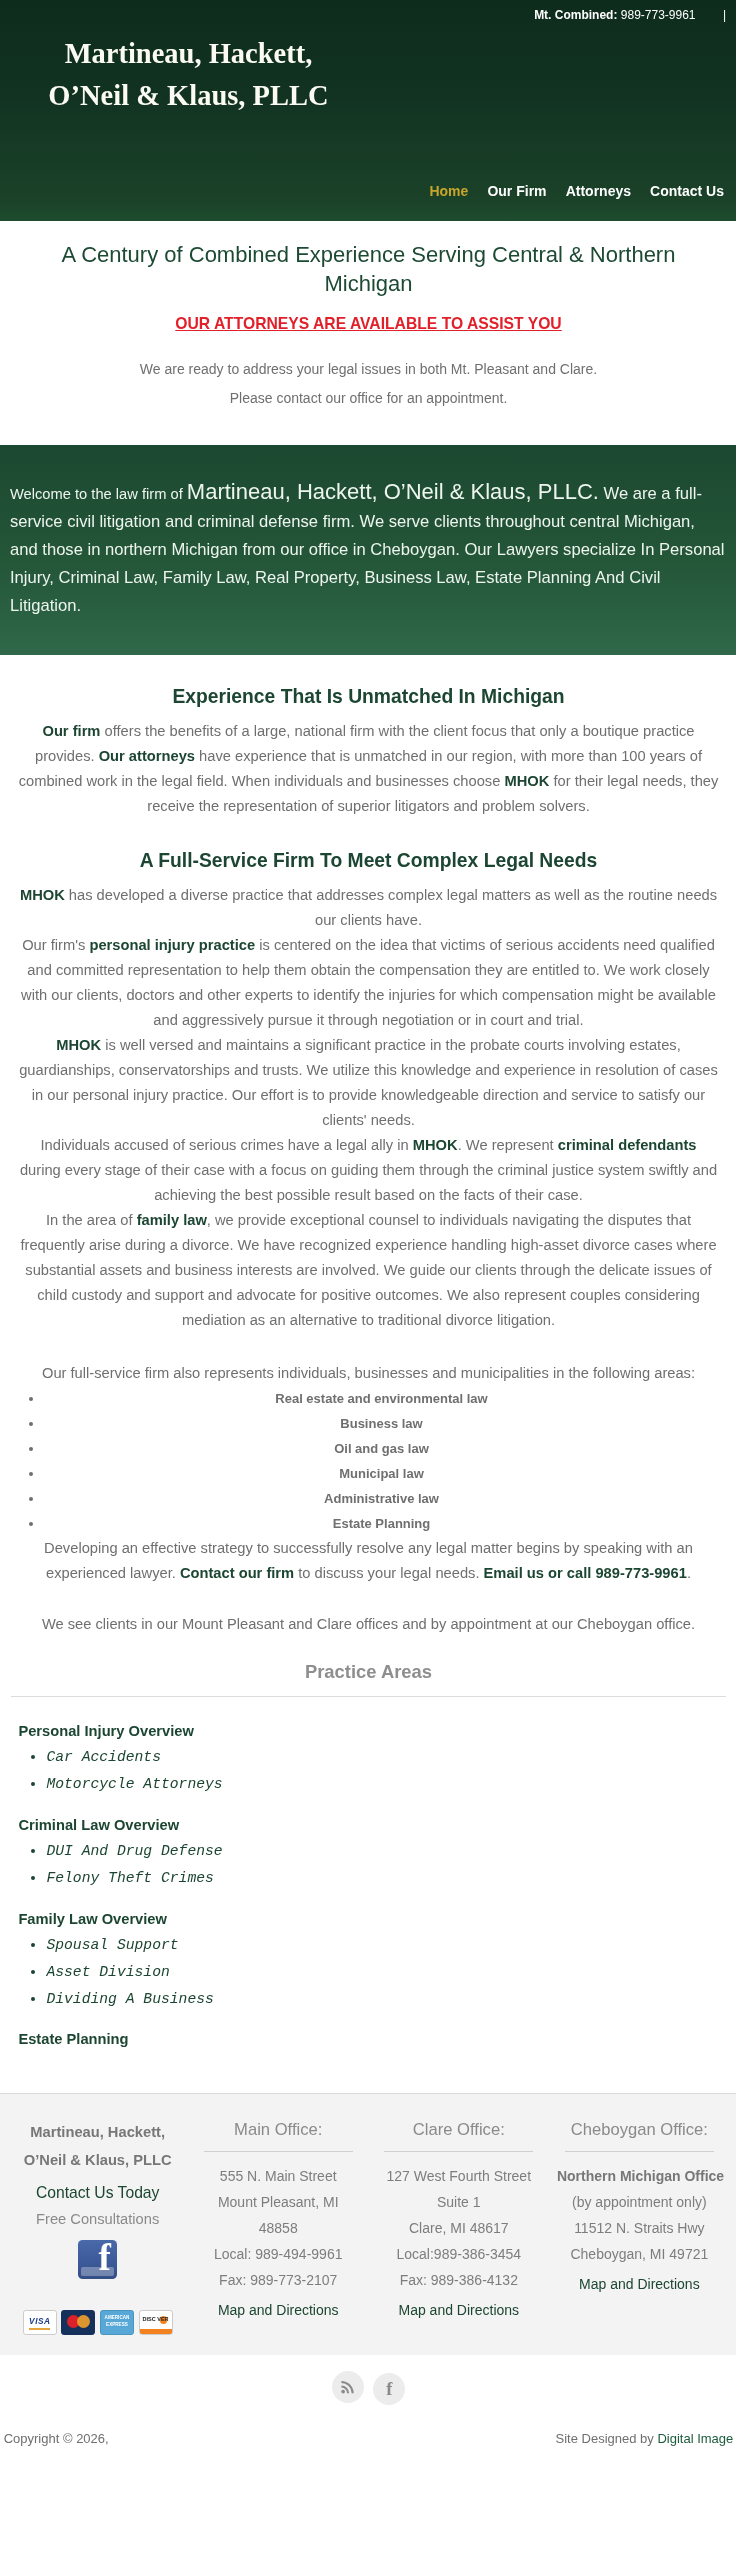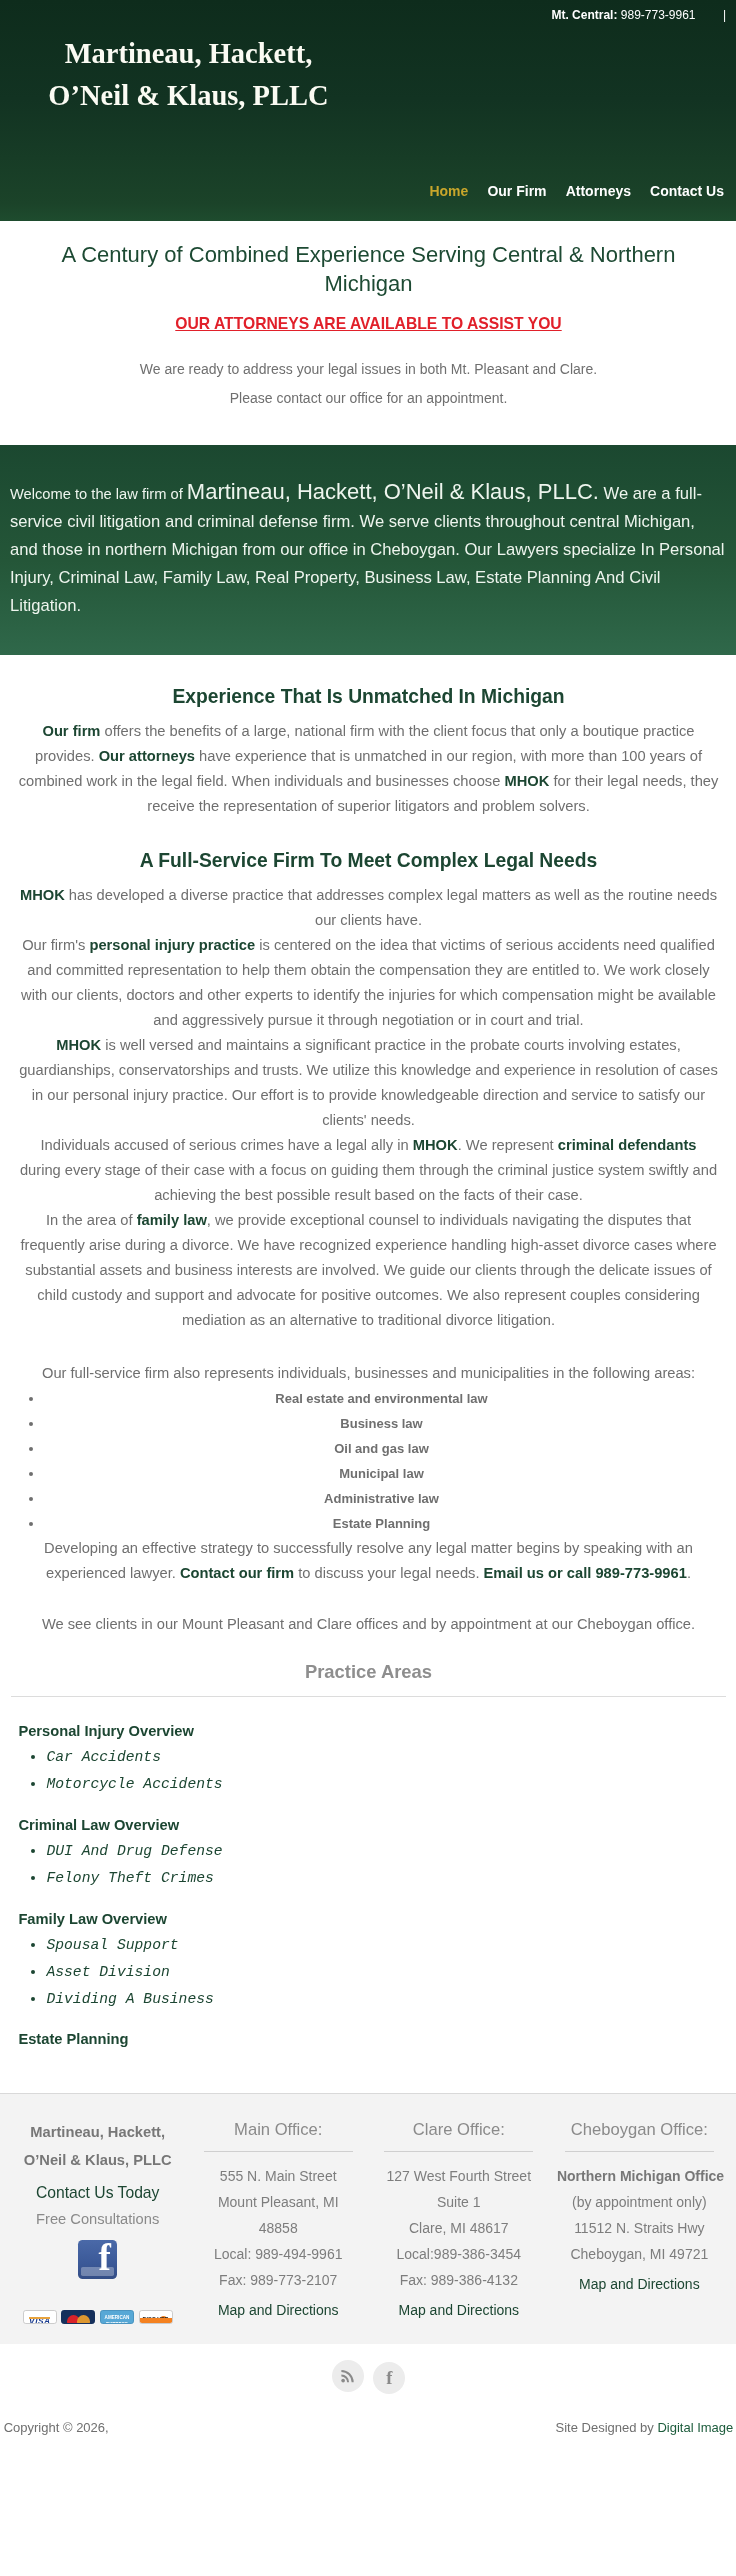--- a/index.html
+++ b/index.html
@@ -247,21 +247,21 @@
   }
 
   
   .cards{
     margin-top:31px;
     display:flex;
     justify-content:center;
     gap:4.6px;
   }
   .card{
-    width:34px;height:14px;
+    width:34px;height:25px;
     border-radius:2.8px;
     border:0.9px solid #cccccc;
     position:relative;
     overflow:hidden;
     background:#ffffff;
   }
   .card.visa span{
     position:absolute;left:0;right:0;top:5.5px;
     font-style:italic;font-weight:bold;
     font-size:8.3px;color:#1a3c8f;text-align:center;
@@ -326,21 +326,21 @@
     color:#6f6f6f;
     padding:20px 3.7px 11px 3.7px;
   }
   .bottombar a{ color:#1d5c3c; text-decoration:none; }
 </style>
 </head>
 <body>
 
 <div class="site-header">
   <div class="topbar">
-    <span class="office-label">Mt. Central:</span>
+    <span class="office-label">Mt. Combined:</span>
     <span class="phone">989-773-9961</span>
     <span class="sep">|</span>
   </div>
   <div class="brand">
     <div>Martineau, Hackett,</div>
     <div>O’Neil &amp; Klaus, PLLC</div>
   </div>
   <nav class="main-nav">
     <a href="#" class="active">Home</a>
     <a href="#">Our Firm</a>
@@ -386,21 +386,21 @@
 
   <p class="body-p note-p">We see clients in our Mount Pleasant and Clare offices and by appointment at our Cheboygan office.</p>
 
   <div class="practice-title">Practice Areas</div>
   <hr class="rule">
 
   <div class="practice-areas">
     <h3><a href="#">Personal Injury Overview</a></h3>
     <ul>
       <li><a href="#">Car Accidents</a></li>
-      <li><a href="#">Motorcycle Accidents</a></li>
+      <li><a href="#">Motorcycle Attorneys</a></li>
     </ul>
 
     <h3><a href="#">Criminal Law Overview</a></h3>
     <ul>
       <li><a href="#">DUI And Drug Defense</a></li>
       <li><a href="#">Felony Theft Crimes</a></li>
     </ul>
 
     <h3><a href="#">Family Law Overview</a></h3>
     <ul>

